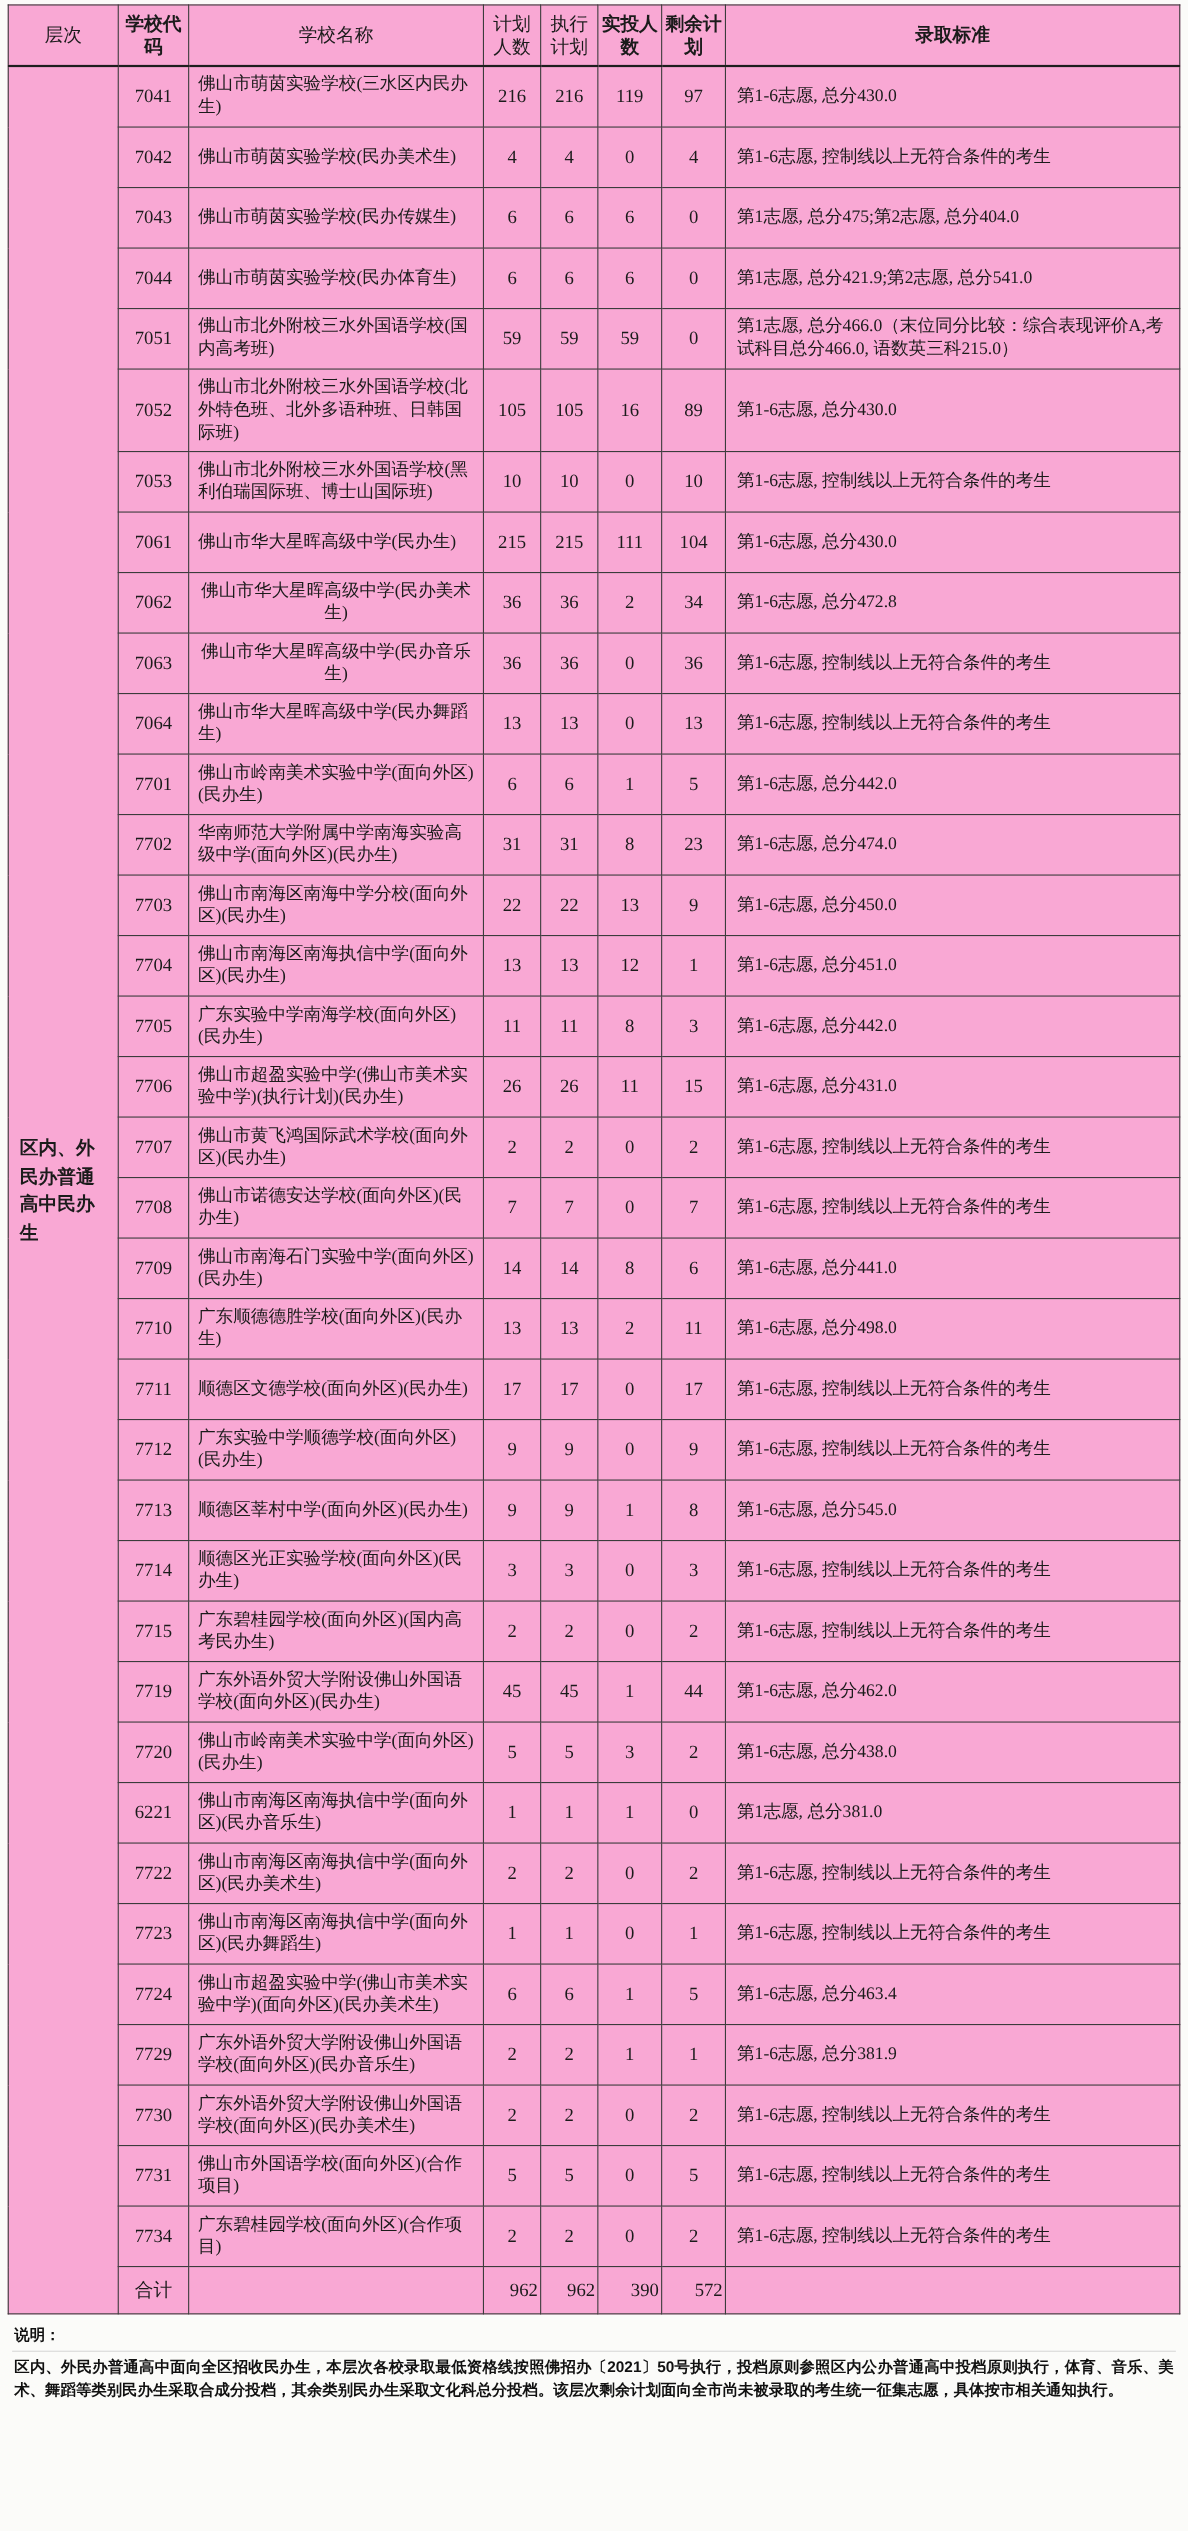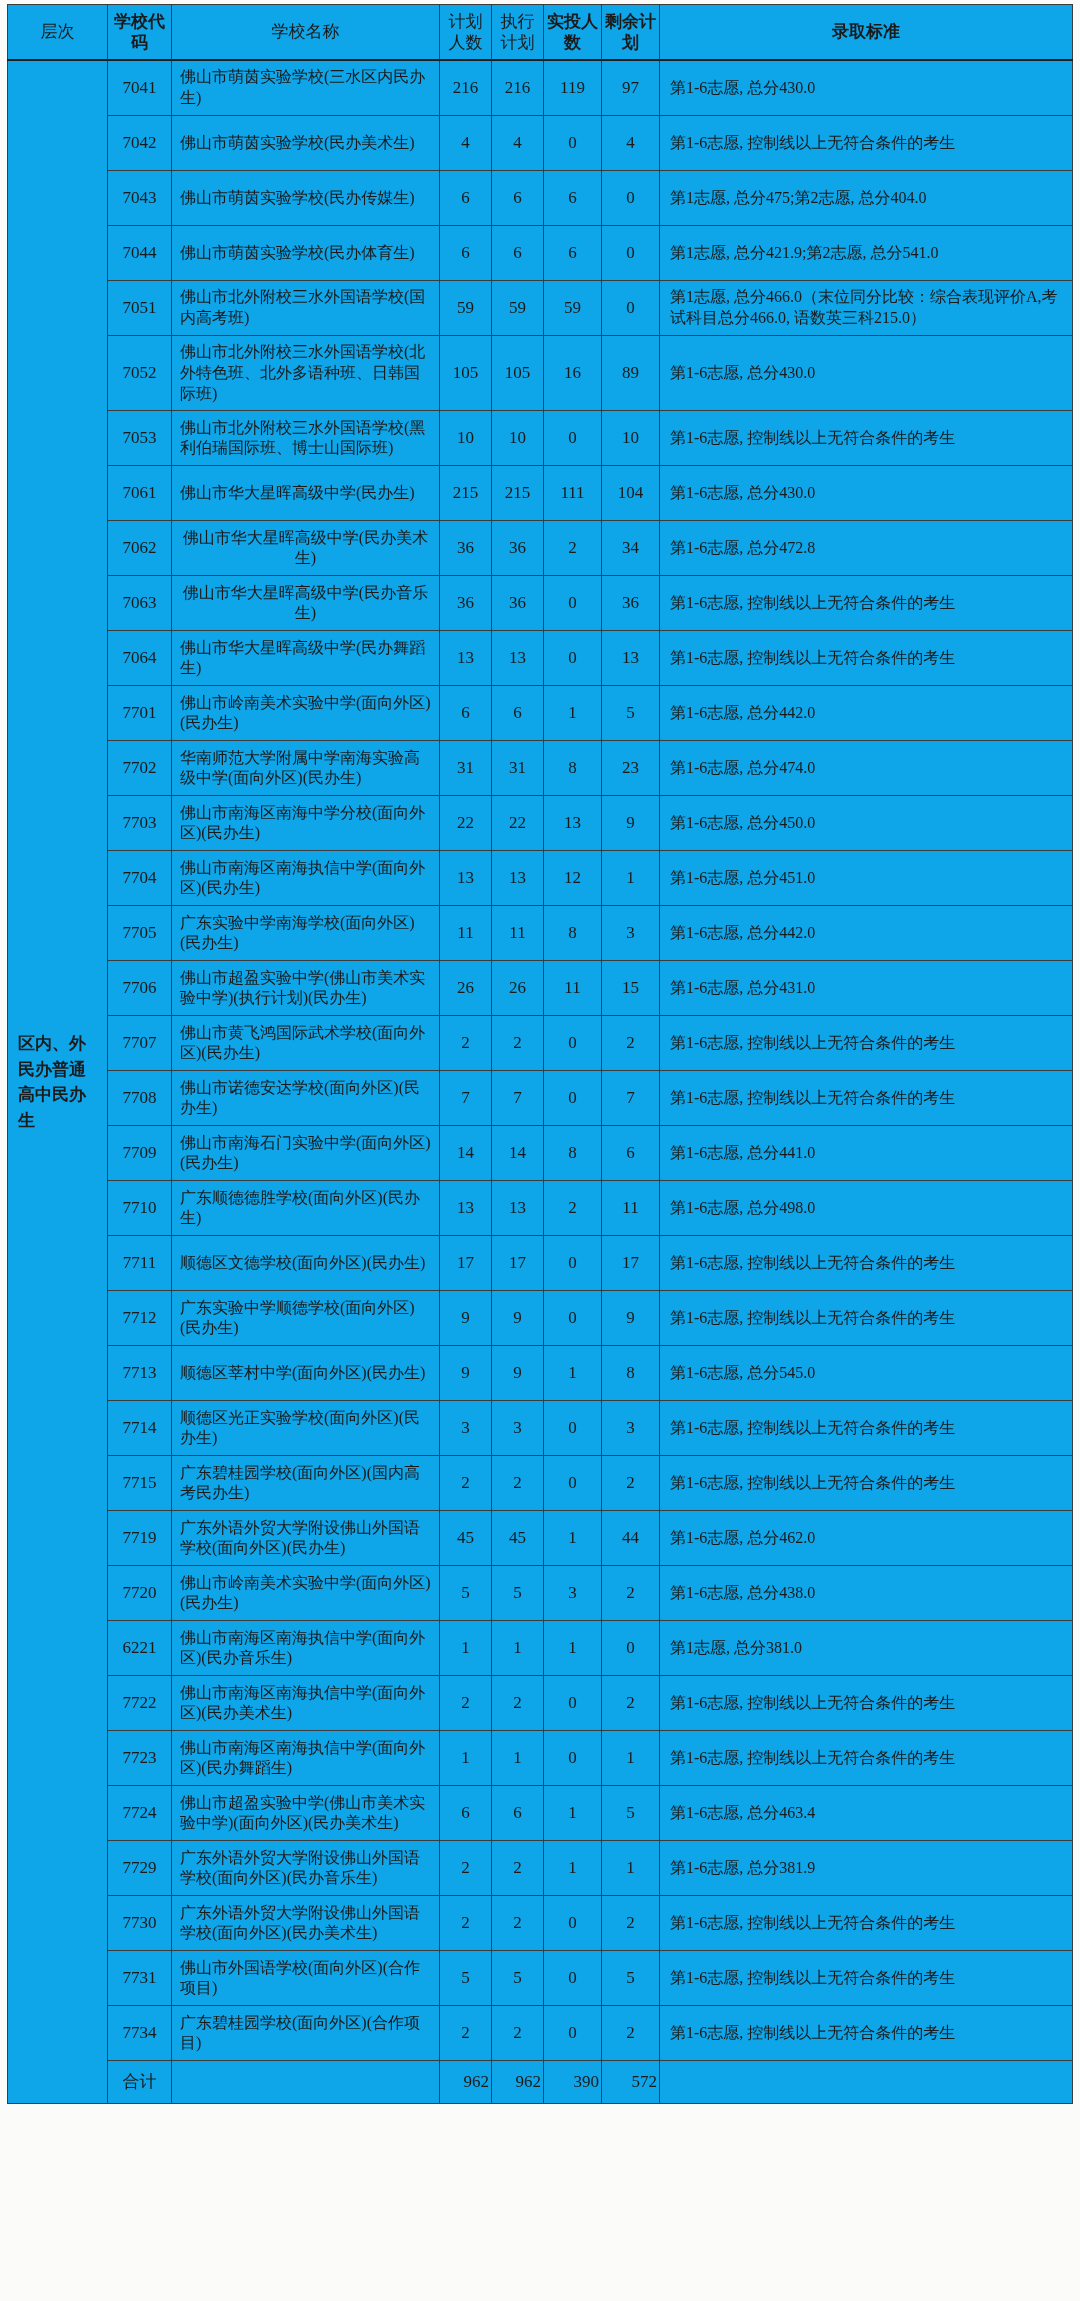--- a/index.html
+++ b/index.html
@@ -1,21 +1,21 @@
 <!DOCTYPE html>
 <html lang="zh"><head>
 <meta charset="utf-8">
 <style>
   html,body{margin:0;padding:0;}
   body{
     width:1080px;min-height:2301px;background:#fbfbf9;color:#1b1b1b;
     font-family:"Liberation Serif","DejaVu Serif",serif;
   }
   .sheet{padding:4px 7px 0 7px;}
-  table{border-collapse:collapse;width:100%;background:#0ea5e9;table-layout:fixed;}
+  table{border-collapse:collapse;width:100%;background:#f9a8d4;table-layout:fixed;}
   th,td{border:1px solid #3c3c3c;vertical-align:middle;word-break:break-all;}
   thead th{
     height:50px;padding:2px 2px;font-size:17px;font-weight:normal;
     text-align:center;line-height:1.25;border-bottom:2px solid #1e1e1e;
   }
   thead th.hb{font-family:"Liberation Sans","DejaVu Sans",sans-serif;font-weight:bold;}
   td{padding:7px 6px;font-size:16px;line-height:1.3;height:42px;}
   td.num{text-align:center;font-size:17px;padding:4px 2px;}
   td.name{text-align:left;padding:6px 8px;}
   td.name.ctr{text-align:center;}
@@ -392,13 +392,17 @@
           <td class="name"></td>
           <td class="num">962</td>
           <td class="num">962</td>
           <td class="num">390</td>
           <td class="num">572</td>
           <td class="std"></td>
         </tr>
       </tbody>
   </table>
 
+  <div class="notes">
+    <div class="notes-title">说明：</div>
+    <div class="notes-body">区内、外民办普通高中面向全区招收民办生，本层次各校录取最低资格线按照佛招办〔2021〕50号执行，投档原则参照区内公办普通高中投档原则执行，体育、音乐、美术、舞蹈等类别民办生采取合成分投档，其余类别民办生采取文化科总分投档。该层次剩余计划面向全市尚未被录取的考生统一征集志愿，具体按市相关通知执行。</div>
+  </div>
 </div>
 
 </body></html>

